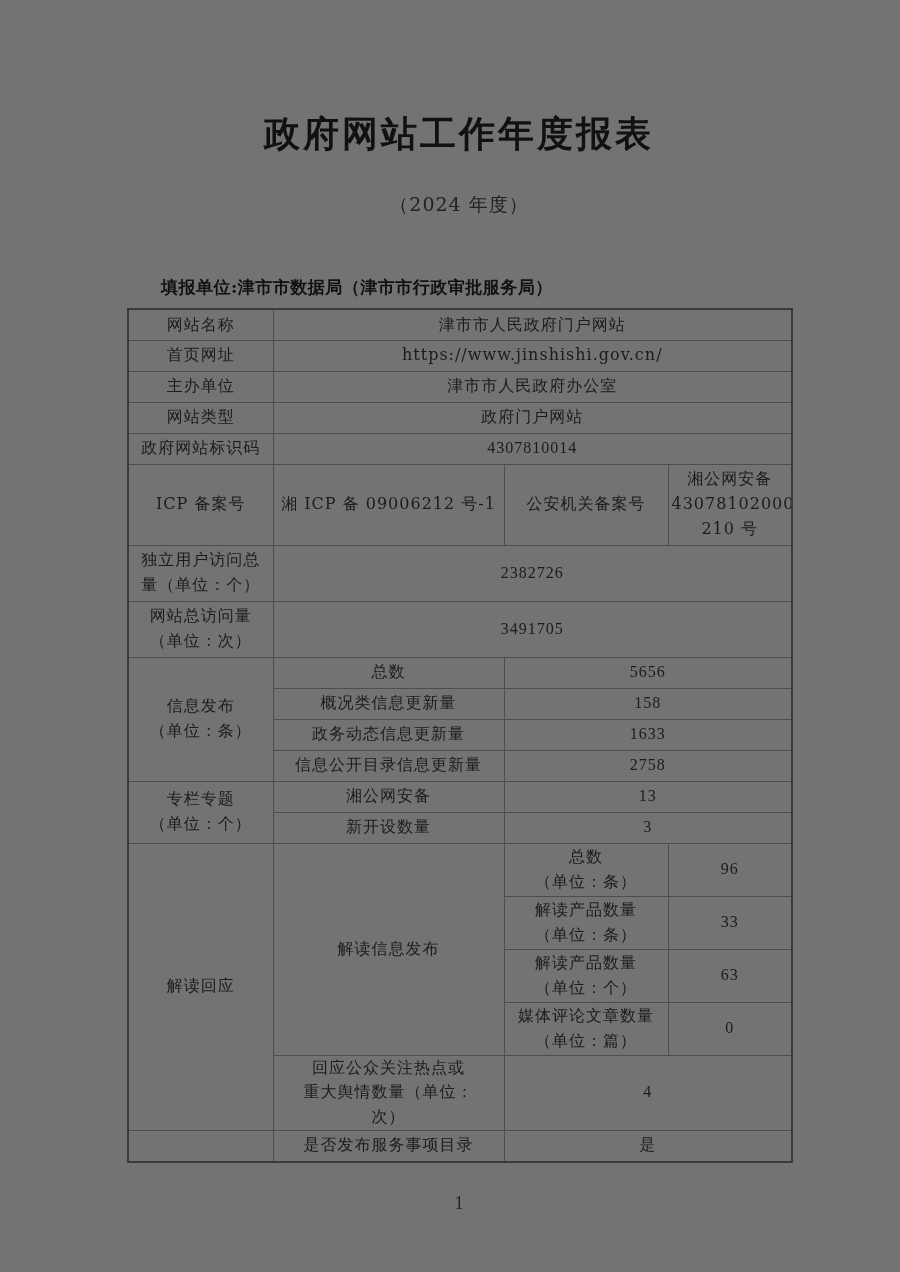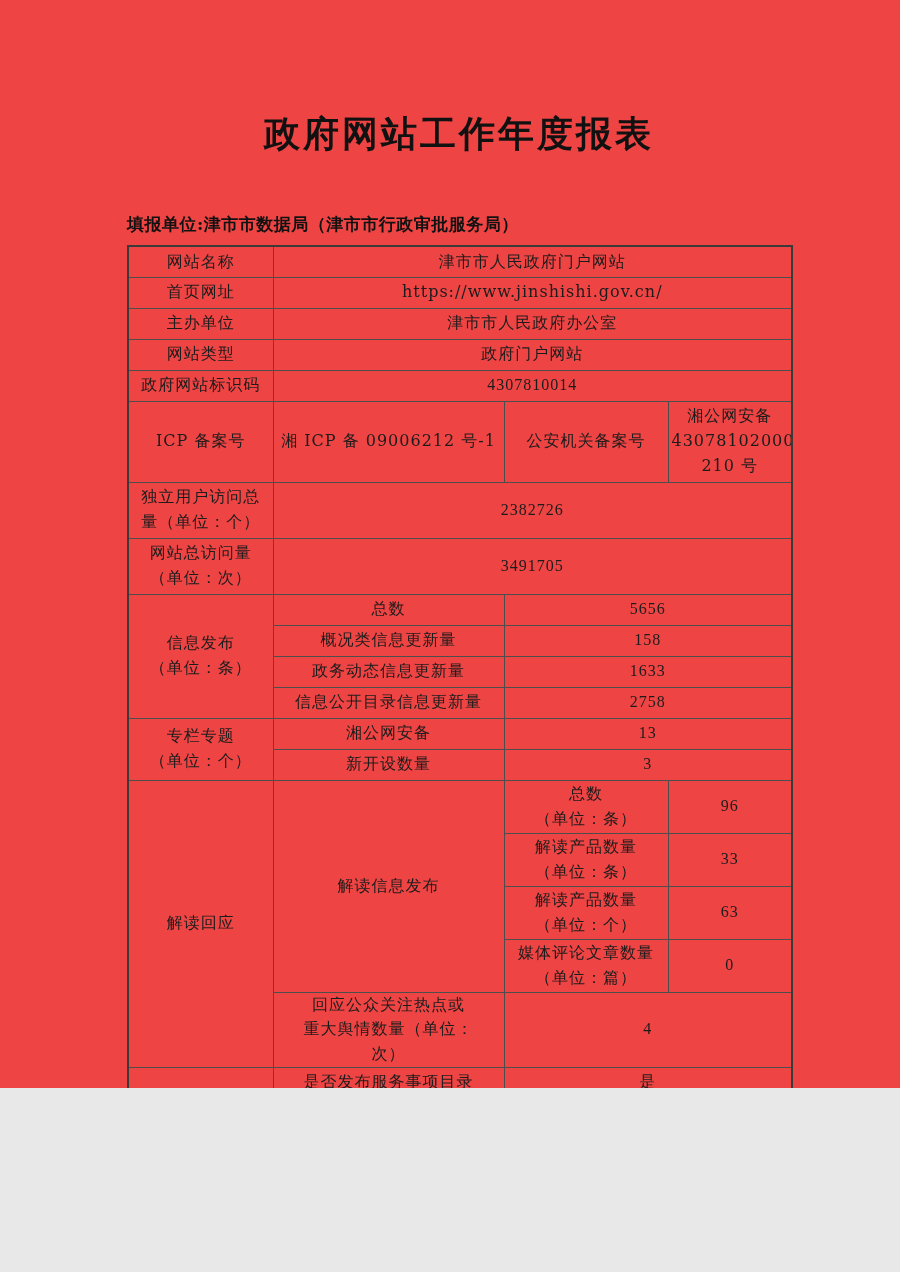--- a/index.html
+++ b/index.html
@@ -1,20 +1,20 @@
 <!DOCTYPE html>
 <html><head>
 <meta charset="utf-8">
 <style>
   * { margin:0; padding:0; box-sizing:border-box; }
   html,body { background:#e8e8e8; }
   .page {
     position:relative;
-    width:900px; height:1088px;
-    background:#ef4444;
+    width:900px; height:1272px;
+    background:#737373;
     overflow:hidden;
     font-family:"DejaVu Serif","Liberation Serif",serif;
     color:#1c1c1c;
   }
   .content { margin-left:127px; width:664px; }
   .doc-title {
     margin-top:112px;
     font-size:36px;
     font-weight:bold;
     text-align:center;
@@ -29,20 +29,21 @@
     letter-spacing:1px;
     color:#222;
   }
   .unit-line {
     margin-top:58px;
     font-size:17px;
     font-weight:bold;
     text-align:left;
     letter-spacing:0.5px;
     color:#111;
+    margin-left:34px;
   }
   table.report-table {
     margin-top:9px;
     border-collapse:collapse;
     table-layout:fixed;
     width:664px;
     border:2px solid #3a3a3a;
   }
   table.report-table td {
     border:1px solid #4d4d4d;
@@ -75,20 +76,21 @@
     color:#222;
   }
 </style>
 </head>
 <body>
 
 <div class="page">
   <div class="content">
 
     <div class="doc-title">政府网站工作年度报表</div>
+    <div class="doc-subtitle">（2024 年度）</div>
     <div class="unit-line">填报单位:津市市数据局（津市市行政审批服务局）</div>
 
     <table class="report-table">
       <colgroup>
         <col style="width:145px">
         <col style="width:231px">
         <col style="width:164px">
         <col style="width:124px">
       </colgroup>
 

